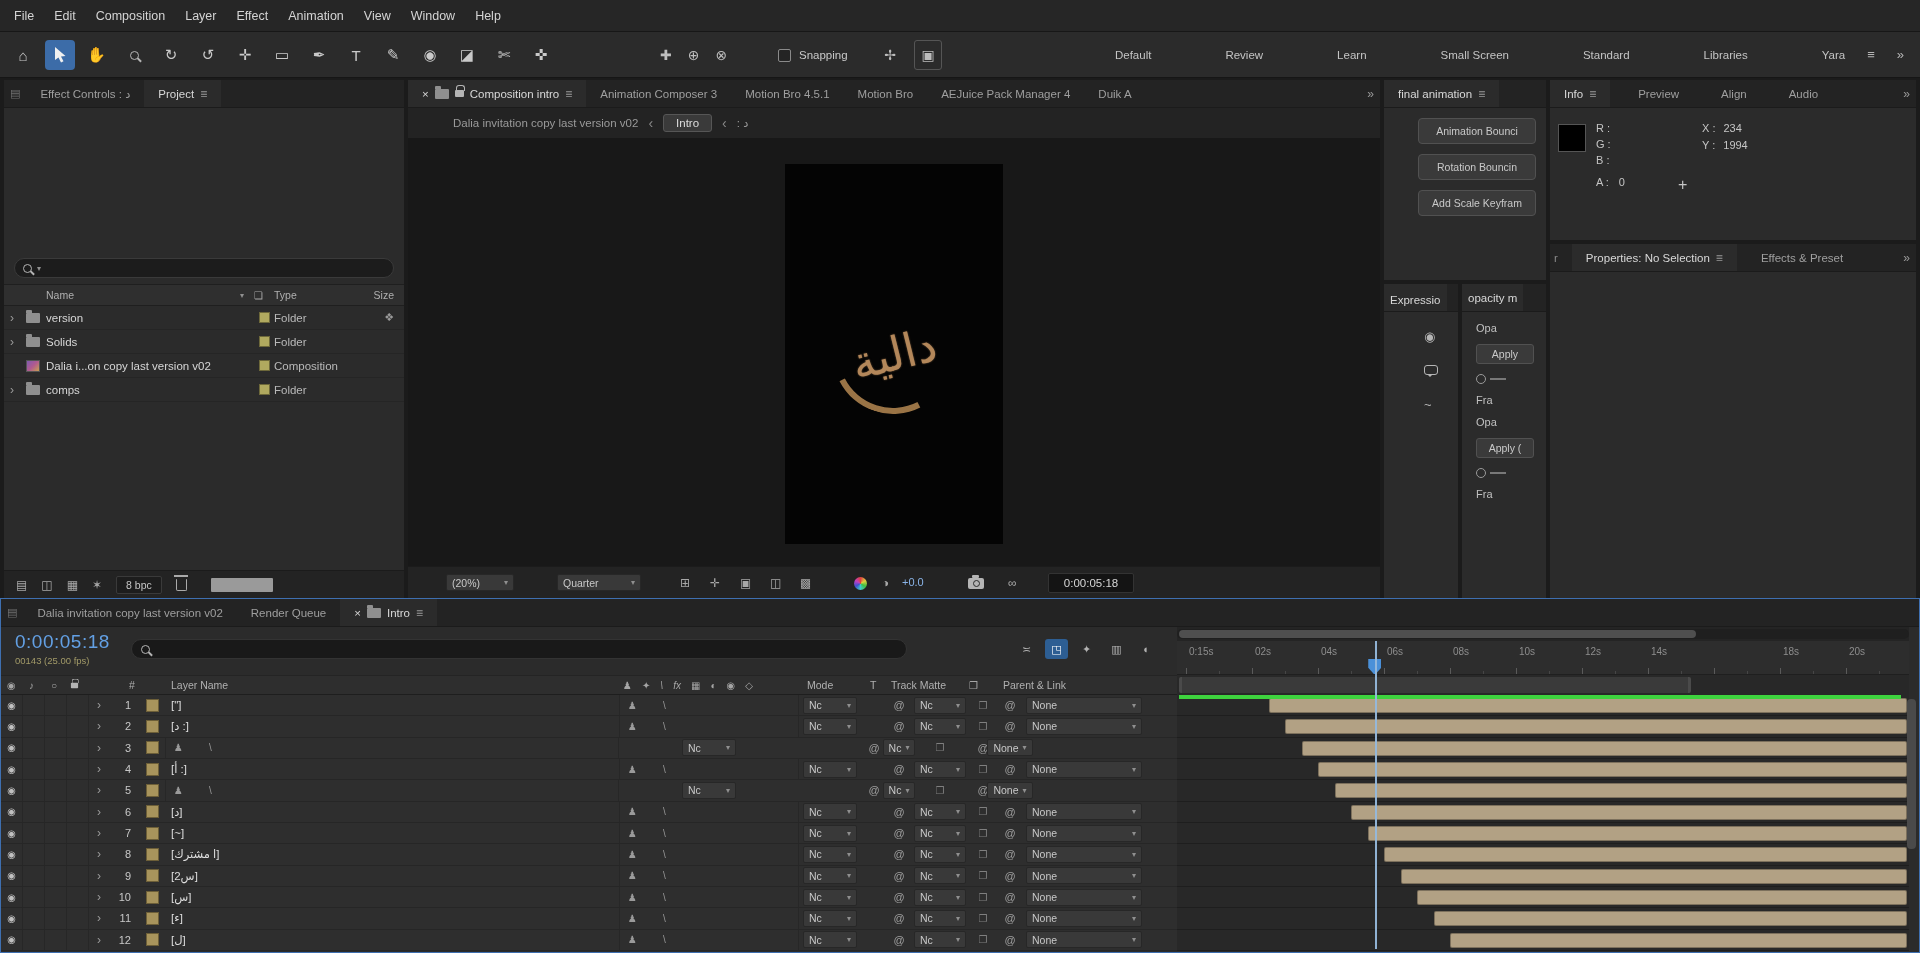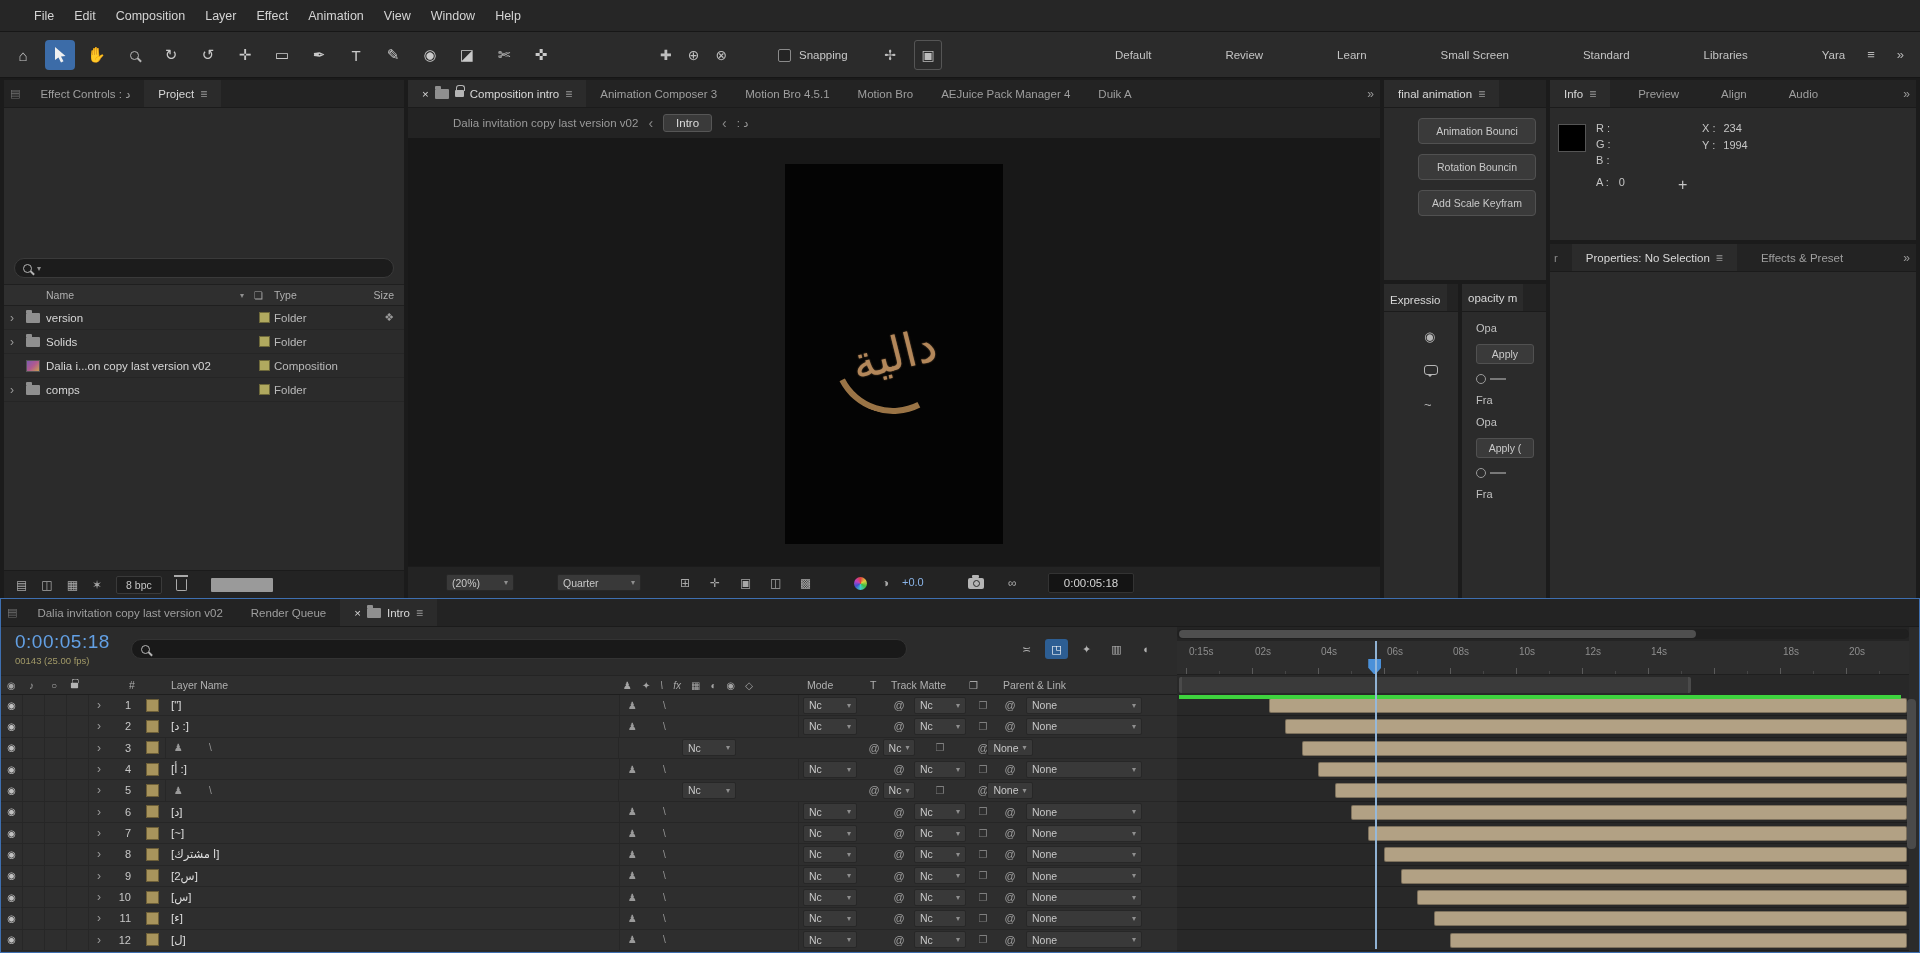--- a/index.html
+++ b/index.html
@@ -1,21 +1,21 @@
 <!DOCTYPE html>
 <html><head>
 <meta charset="utf-8">
 <style>
   *{margin:0;padding:0;box-sizing:border-box;font-family:"Liberation Sans","DejaVu Sans",sans-serif;}
   html,body{width:1920px;height:953px;background:#1b1b1b;overflow:hidden;}
   body{color:#cfcfcf;font-size:12px;cursor:default;}
   #app{position:relative;width:1920px;height:953px;}
 
   
-  #menubar{position:absolute;left:0;top:0;width:1920px;height:32px;background:#262626;border-bottom:1px solid #171717;display:flex;align-items:center;padding-left:24px;}
+  #menubar{position:absolute;left:0;top:0;width:1920px;height:32px;background:#262626;border-bottom:1px solid #171717;display:flex;align-items:center;padding-left:4px;}
   .menu-item{padding:0 10px;font-size:12.5px;color:#d4d4d4;}
 
   
   #toolbar{position:absolute;left:0;top:32px;width:1920px;height:46px;background:#2b2b2b;border-bottom:1px solid #161616;}
   #tools{position:absolute;left:8px;top:8px;display:flex;}
   .tool{width:30px;height:30px;margin-right:7px;display:flex;align-items:center;justify-content:center;font-size:15px;color:#c9c9c9;border-radius:4px;}
   .tool.selected{background:#3c6ca8;color:#fff;}
   #tool-options{position:absolute;left:660px;top:8px;display:flex;gap:16px;height:30px;align-items:center;color:#bdbdbd;font-size:14px;}
   #snapping{position:absolute;left:778px;top:8px;height:30px;display:flex;align-items:center;gap:8px;}
   .checkbox{width:13px;height:13px;border:1px solid #8a8a8a;background:#242424;border-radius:2px;display:inline-block;}

